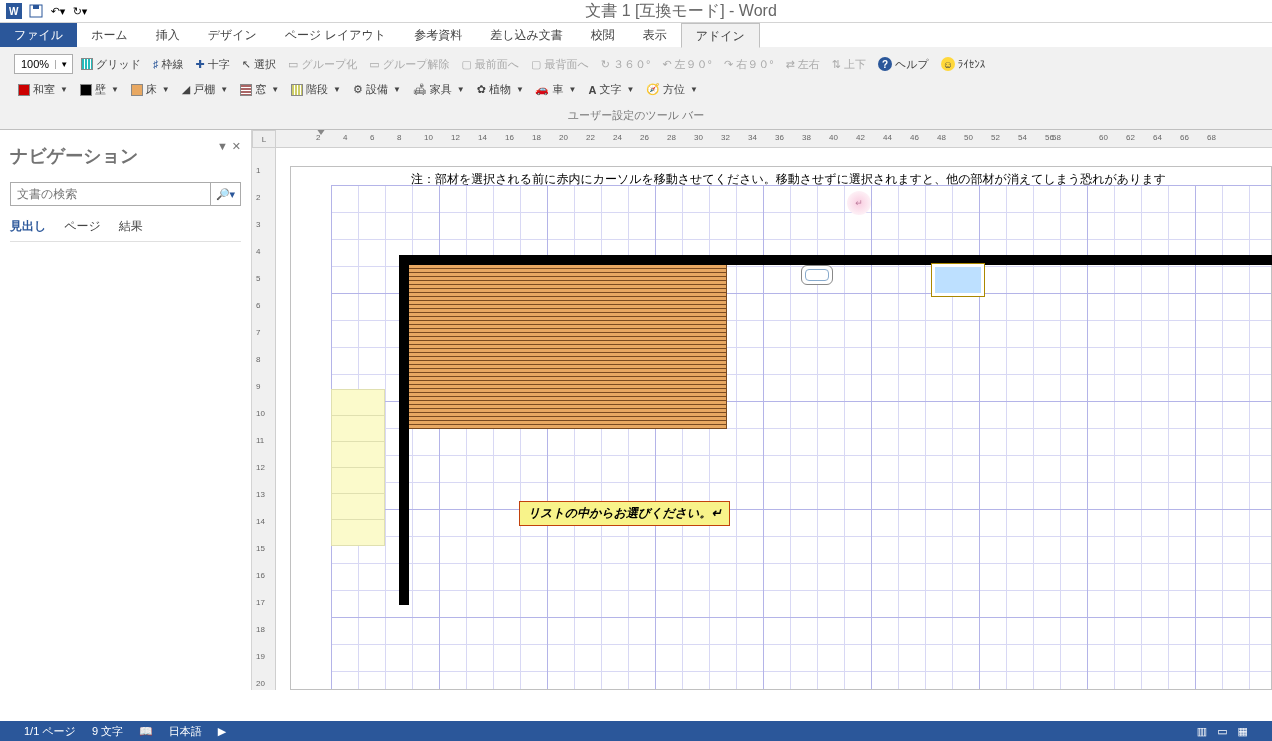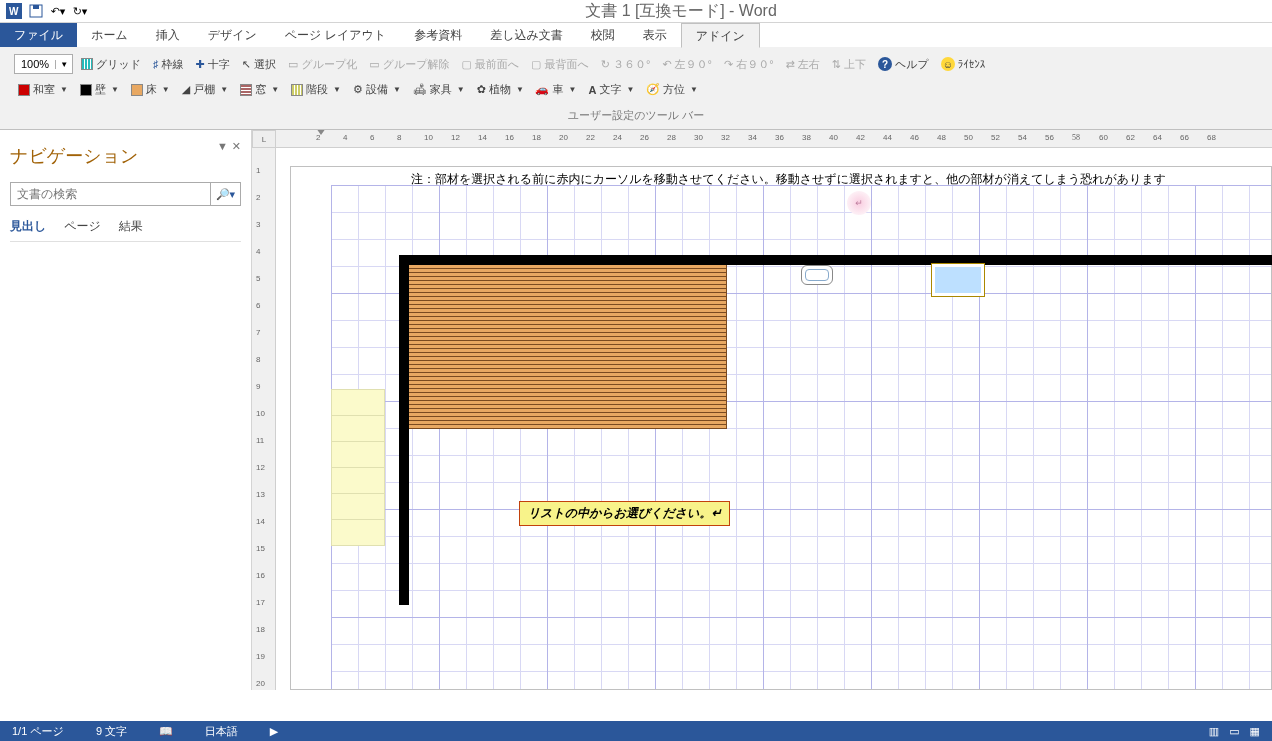--- a/index.html
+++ b/index.html
@@ -23,21 +23,21 @@
 .tool .drop { font-size: 8px; margin-left: 2px; color: #444; }
 .zoom { display: flex; align-items: center; border: 1px solid #adadad; background: #fff; height: 20px; }
 .zoom span:first-child { padding: 0 6px; }
 .zoom span:last-child { border-left: 1px solid #adadad; padding: 0 4px; font-size: 8px; }
 
 .toolbar-label { text-align: center; color: #777; font-size: 11px; padding: 6px 0 2px; }
 
 .workspace { display: flex; height: 560px; }
 
 .nav-pane { width: 252px; border-right: 1px solid #d4d4d4; padding: 6px 10px; background: #fff; position: relative; }
-.nav-pane h2 { font-size: 18px; font-weight: normal; color: #a16207; margin: 8px 0 14px; }
+.nav-pane h2 { font-size: 18px; font-weight: bold; color: #737373; margin: 8px 0 14px; }
 .nav-pane .pin-close { position: absolute; top: 10px; right: 10px; display: flex; gap: 4px; color: #777; }
 .search-box { display: flex; border: 1px solid #ababab; height: 24px; margin-bottom: 12px; }
 .search-box input { flex: 1; border: none; outline: none; padding: 0 6px; font-size: 12px; color: #1d4ed8; }
 .search-box .sbtn { width: 30px; border-left: 1px solid #ababab; display: flex; align-items: center; justify-content: center; color: #2b579a; }
 .nav-tabs { display: flex; gap: 18px; border-bottom: 1px solid #e0e0e0; padding-bottom: 6px; margin-bottom: 18px; font-size: 12px; }
 .nav-tabs span { color: #444; cursor: pointer; }
 .nav-tabs span.act { color: #2b579a; font-weight: bold; }
 .nav-help { color: #555; font-size: 11px; line-height: 1.6; }
 .nav-help p { margin-bottom: 14px; }
 
@@ -70,21 +70,21 @@
 .note-cells div { height: 27px; background: #fbfacb; border: 1px solid #e0e0b0; margin-bottom: -1px; }
 .obj { position: absolute; border: 1px solid #888; background: #fff; }
 .obj.sink { top: 98px; left: 510px; width: 32px; height: 20px; border-radius: 6px; }
 .obj.sink::after { content:""; position:absolute; inset:3px; border:1px solid #8ac; border-radius:4px; }
 .obj.tv { top: 96px; left: 640px; width: 54px; height: 34px; border: 1px solid #aa8800; }
 .obj.tv::after { content:""; position:absolute; inset:3px; background:#bde0ff; }
 .obj.tv::before { content:""; position:absolute; width:2px; height:2px; background:#aa6600; bottom:3px; left:48%; }
 
 .callout { position: absolute; top: 334px; left: 228px; background: #f8f38a; border: 1px solid #c2410c; padding: 3px 8px; font-size: 12px; font-style: italic; font-weight: bold; }
 
-.statusbar { position: fixed; bottom: 0; left: 0; right: 0; height: 20px; background: #2b579a; color: #fff; display: flex; align-items: center; padding: 0 12px; font-size: 11px; gap: 32px; }
+.statusbar { position: fixed; bottom: 0; left: 0; right: 0; height: 20px; background: #2b579a; color: #fff; display: flex; align-items: center; padding: 0 24px; font-size: 11px; gap: 16px; }
 .statusbar .r { margin-left: auto; display: flex; gap: 10px; }
 
 svg { display: block; }
 .help-icon { width:14px; height:14px; border-radius:50%; background:#2b579a; color:#fff; display:inline-flex; align-items:center; justify-content:center; font-size:10px; font-weight:bold; }
 .smiley { width:14px; height:14px; border-radius:50%; background:#ffd83b; display:inline-flex; align-items:center; justify-content:center; font-size:10px; }
 </style>
 </head>
 <body>
 
 <div class="titlebar">
@@ -295,21 +295,21 @@
         <span class="tick" style="left: 526px;">38</span>
         <span class="tick" style="left: 553px;">40</span>
         <span class="tick" style="left: 580px;">42</span>
         <span class="tick" style="left: 607px;">44</span>
         <span class="tick" style="left: 634px;">46</span>
         <span class="tick" style="left: 661px;">48</span>
         <span class="tick" style="left: 688px;">50</span>
         <span class="tick" style="left: 715px;">52</span>
         <span class="tick" style="left: 742px;">54</span>
         <span class="tick" style="left: 769px;">56</span>
-        <span class="tick" style="left: 796px; font-family: Liberation Serif, serif;">58</span>
+        <span class="tick" style="left: 776px;">58</span>
         <span class="tick" style="left: 823px;">60</span>
         <span class="tick" style="left: 850px;">62</span>
         <span class="tick" style="left: 877px;">64</span>
         <span class="tick" style="left: 904px;">66</span>
         <span class="tick" style="left: 931px;">68</span>
       </div>
     <div class="ruler-v" id="rulerv">
         <span class="vtick" style="top: 18px;">1</span>
         <span class="vtick" style="top: 45px;">2</span>
         <span class="vtick" style="top: 72px;">3</span>

